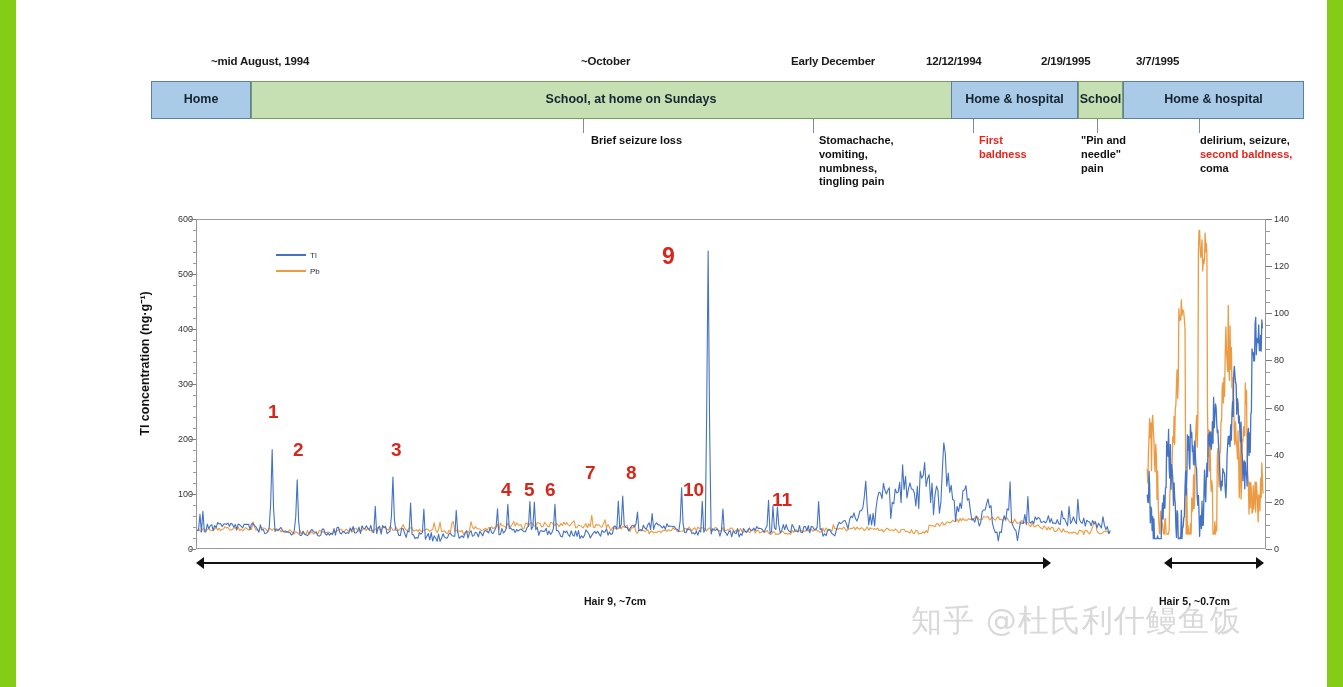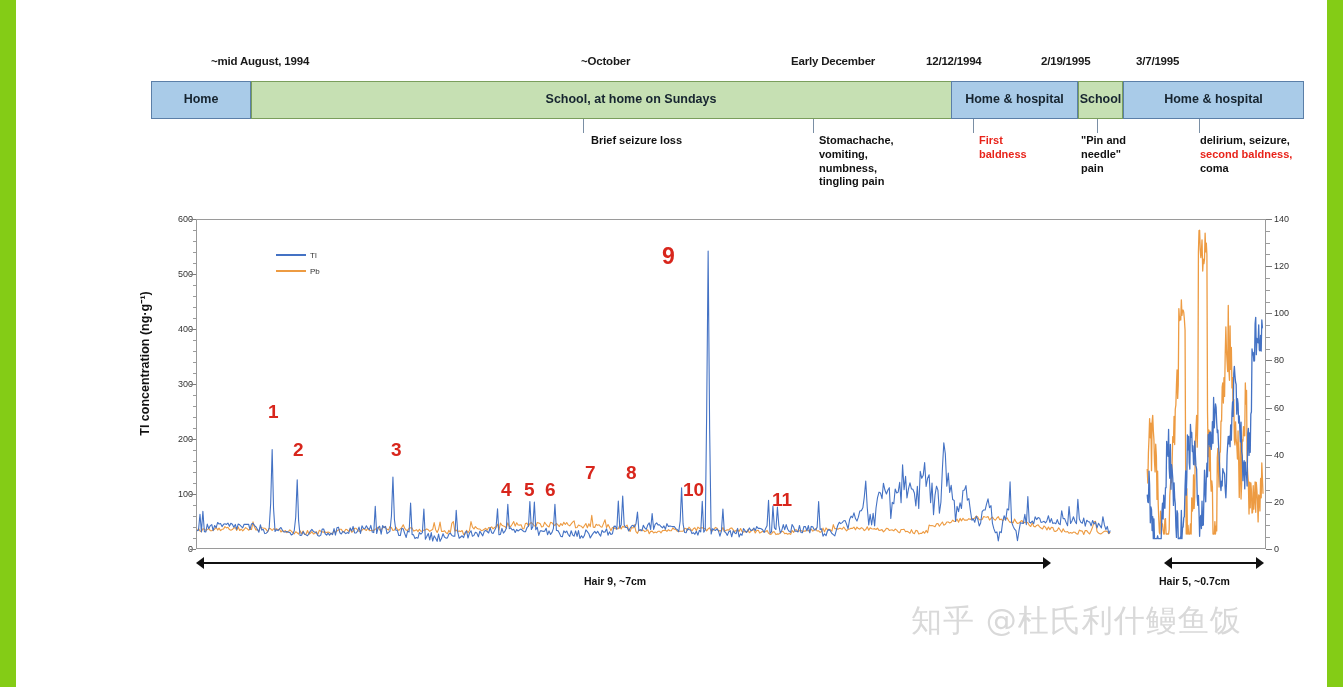--- a/index.html
+++ b/index.html
@@ -44,21 +44,21 @@
   #cn-annot{position:absolute;left:795px;top:374px;color:#e8463c;font-size:25px;font-weight:bold;
             line-height:1.12;letter-spacing:1px;font-family:"DejaVu Sans",sans-serif;}
 
   
   .hairbar{position:absolute;height:12px;}
   .hairbar .ln{position:absolute;top:5px;left:6px;right:6px;height:2px;background:#111;}
   .hairbar .ar{position:absolute;top:0;width:0;height:0;border-top:6px solid transparent;
                 border-bottom:6px solid transparent;}
   .hairbar .ar.l{left:0;border-right:8px solid #111;}
   .hairbar .ar.r{right:0;border-left:8px solid #111;}
-  .hairlabel{position:absolute;font-size:10.5px;font-weight:bold;color:#111;white-space:nowrap;}
+  .hairlabel{position:absolute;font-size:10.5px;font-weight:bold;color:#111;white-space:nowrap;margin-top:20px;}
 
   
   #caption{position:absolute;left:148px;top:600px;width:1180px;font-size:12.5px;color:#111;
            font-family:"Liberation Serif",serif;line-height:1.3;}
   #caption b{font-weight:bold;}
   #watermark{position:absolute;left:895px;top:600px;font-size:31px;color:#d9d9d9;
              font-family:"DejaVu Sans",sans-serif;white-space:nowrap;letter-spacing:1px;}
 </style>
 </head>
 <body>

